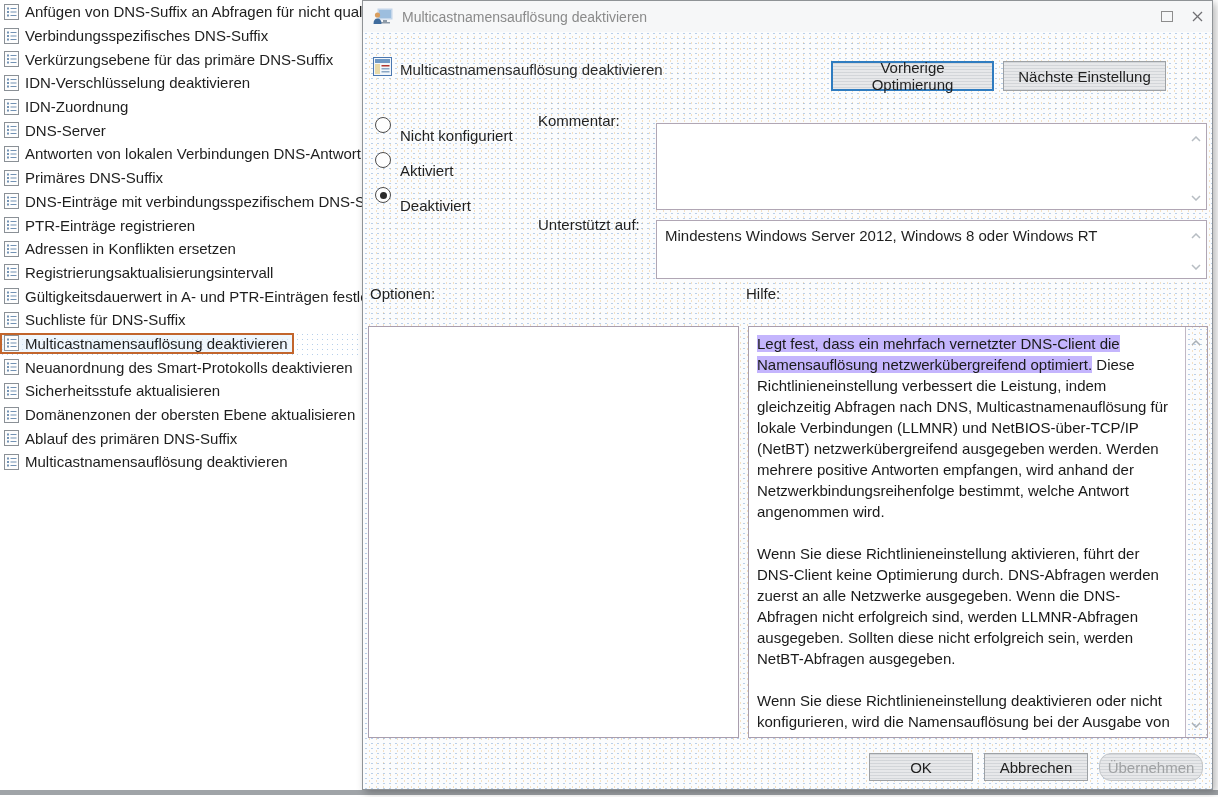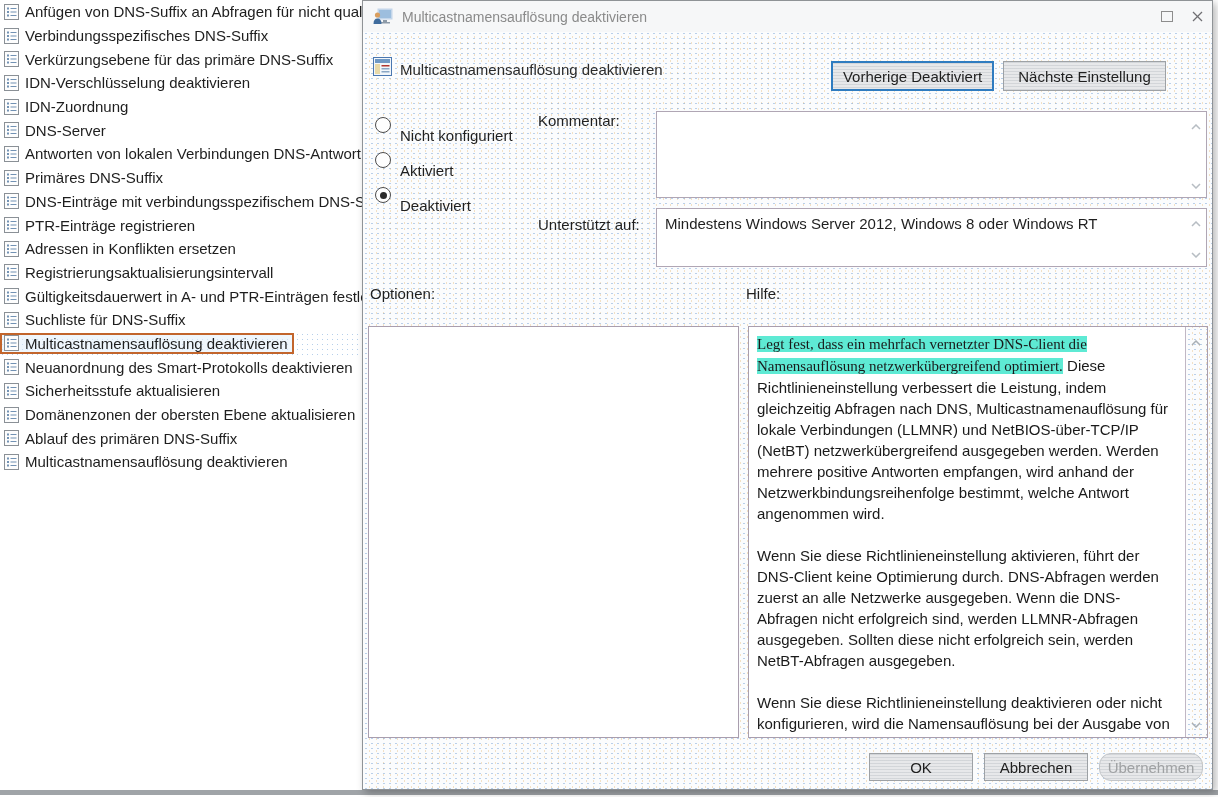--- a/index.html
+++ b/index.html
@@ -72,41 +72,41 @@
     background:#fefefe;display:flex;align-items:center;justify-content:center;flex:none;
   }
   .radio-row.checked .radio-circle::after{
     content:"";width:7px;height:7px;border-radius:50%;background:#2a2a2a;display:block;
   }
   .radio-label{font-size:15px;color:#1f1f1f;white-space:nowrap;margin-top:20px;}
   
   .flabel{position:absolute;font-size:15px;color:#1f1f1f;white-space:nowrap;}
   
   .tbox{
-    position:absolute;background:#ffffff;border:1px solid #b0a6b4;box-sizing:border-box;
+    position:absolute;background:#ffffff;border:1px solid #b0a6b4;box-sizing:border-box;margin-top:12px;
   }
   .tbox .scroll-up{position:absolute;right:5px;top:4px;}
   .tbox .scroll-dn{position:absolute;right:5px;bottom:4px;}
   .support-text{font-size:15px;color:#1f1f1f;padding:6px 26px 0 8px;}
   
   .panel{
     position:absolute;background:#ffffff;border:1px solid #a99eae;box-sizing:border-box;
   }
   .help-gutter{
     position:absolute;right:0;top:0;bottom:0;width:21px;
     border-left:1px solid #c0b7c4;
   }
   .help-gutter .scroll-up{position:absolute;right:6px;top:5px;}
   .help-gutter .scroll-dn{position:absolute;right:6px;bottom:5px;}
   .help-text{
     position:absolute;left:0;top:0;right:21px;bottom:0;overflow:hidden;
     padding:6px 6px 0 8px;font-size:15px;line-height:21px;color:#1a1a1a;
   }
   .help-text p{margin:0 0 21px 0;}
-  .hl{background:#5eead4;font-family:Liberation Serif, serif;}
+  .hl{background:#c4b5fd;}
   
   .btn-ok{left:506px;top:752px;width:104px;height:28px;}
   .btn-cancel{left:621px;top:752px;width:104px;height:28px;}
   .btn-apply{left:736px;top:752px;width:104px;height:28px;color:#9fa1a3;border-color:#c2c5c8;border-radius:12px;}
 </style>
 </head>
 <body>
 
 <div class="policy-list">
   <div class="prow">
@@ -482,21 +482,21 @@
     <svg width="19" height="19" viewBox="0 0 19 19">
       <rect x="0.5" y="0.5" width="18" height="18" fill="#f2f6fa" stroke="#4a77b0"></rect>
       <rect x="2" y="2" width="15" height="4" fill="#6f98c4"></rect>
       <rect x="2" y="7" width="5" height="10" fill="#e8d9a8"></rect>
       <rect x="8.5" y="8" width="8" height="1.5" fill="#b0342e"></rect>
       <rect x="8.5" y="11" width="8" height="1.5" fill="#8aa6c4"></rect>
       <rect x="8.5" y="14" width="8" height="1.5" fill="#8aa6c4"></rect>
     </svg>
   </span>
   <span class="hdr-title">Multicastnamensauflösung deaktivieren</span>
-  <button class="btn btn-prev">Vorherige Deaktiviert</button>
+  <button class="btn btn-prev">Vorherige Optimierung</button>
   <button class="btn btn-next">Nächste Einstellung</button>
 
   <div class="radio-row" style="top:115px;">
     <span class="radio-circle"></span>
     <span class="radio-label">Nicht konfiguriert</span>
   </div>
   <div class="radio-row" style="top:150px;">
     <span class="radio-circle"></span>
     <span class="radio-label">Aktiviert</span>
   </div>

